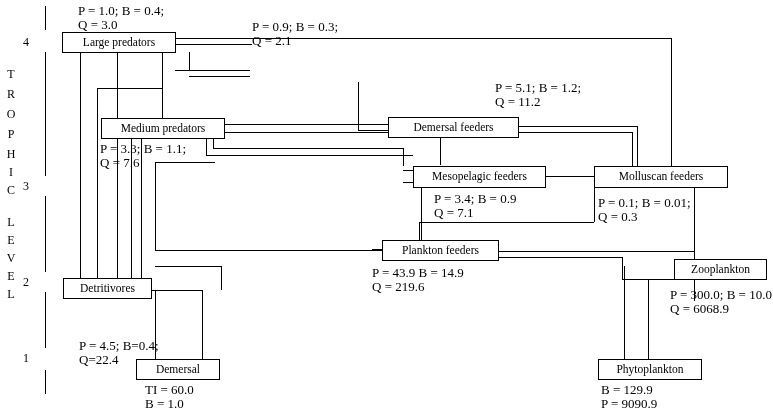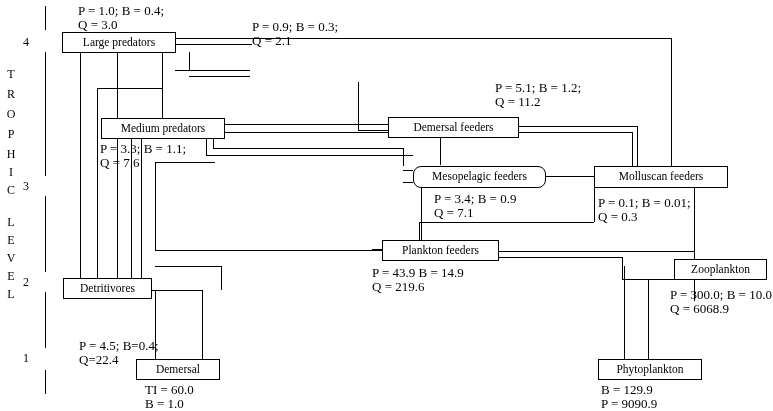--- a/index.html
+++ b/index.html
@@ -174,21 +174,21 @@
 
 
   <div class="node-box" style="left:101px; top:118px; width:124px; height:21px;">
     <span>Medium predators</span>
   </div>
 
   <div class="node-box" style="left:388px; top:117px; width:131px; height:21px;">
     <span>Demersal feeders</span>
   </div>
 
-  <div class="node-box" style="left:413px; top:166px; width:133px; height:22px;border-radius:8px;">
+  <div class="node-box" style="left:413px; top:166px; width:133px; height:22px;">
     <span>Mesopelagic feeders</span>
   </div>
 
   <div class="node-box" style="left:594px; top:166px; width:134px; height:22px;">
     <span>Molluscan feeders</span>
   </div>
 
   <div class="node-box" style="left:382px; top:240px; width:117px; height:21px;">
     <span>Plankton feeders</span>
   </div>

